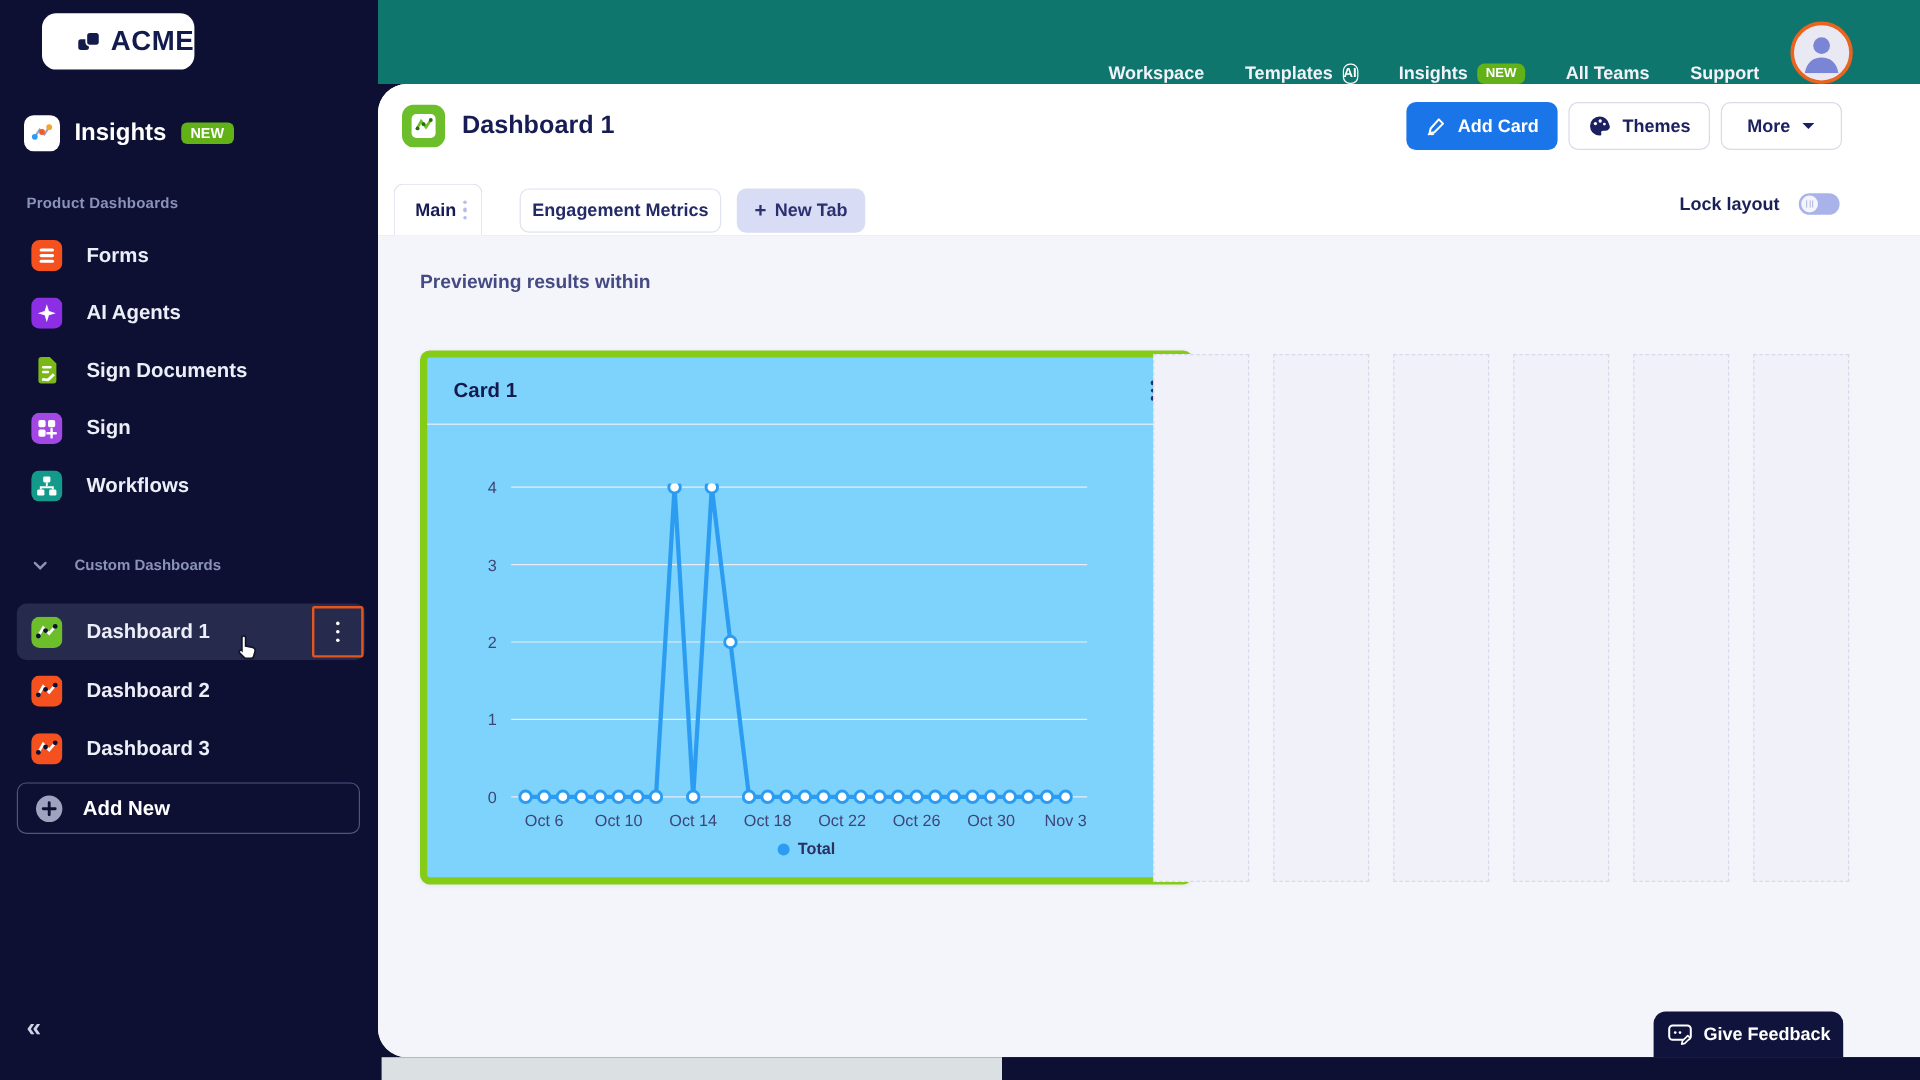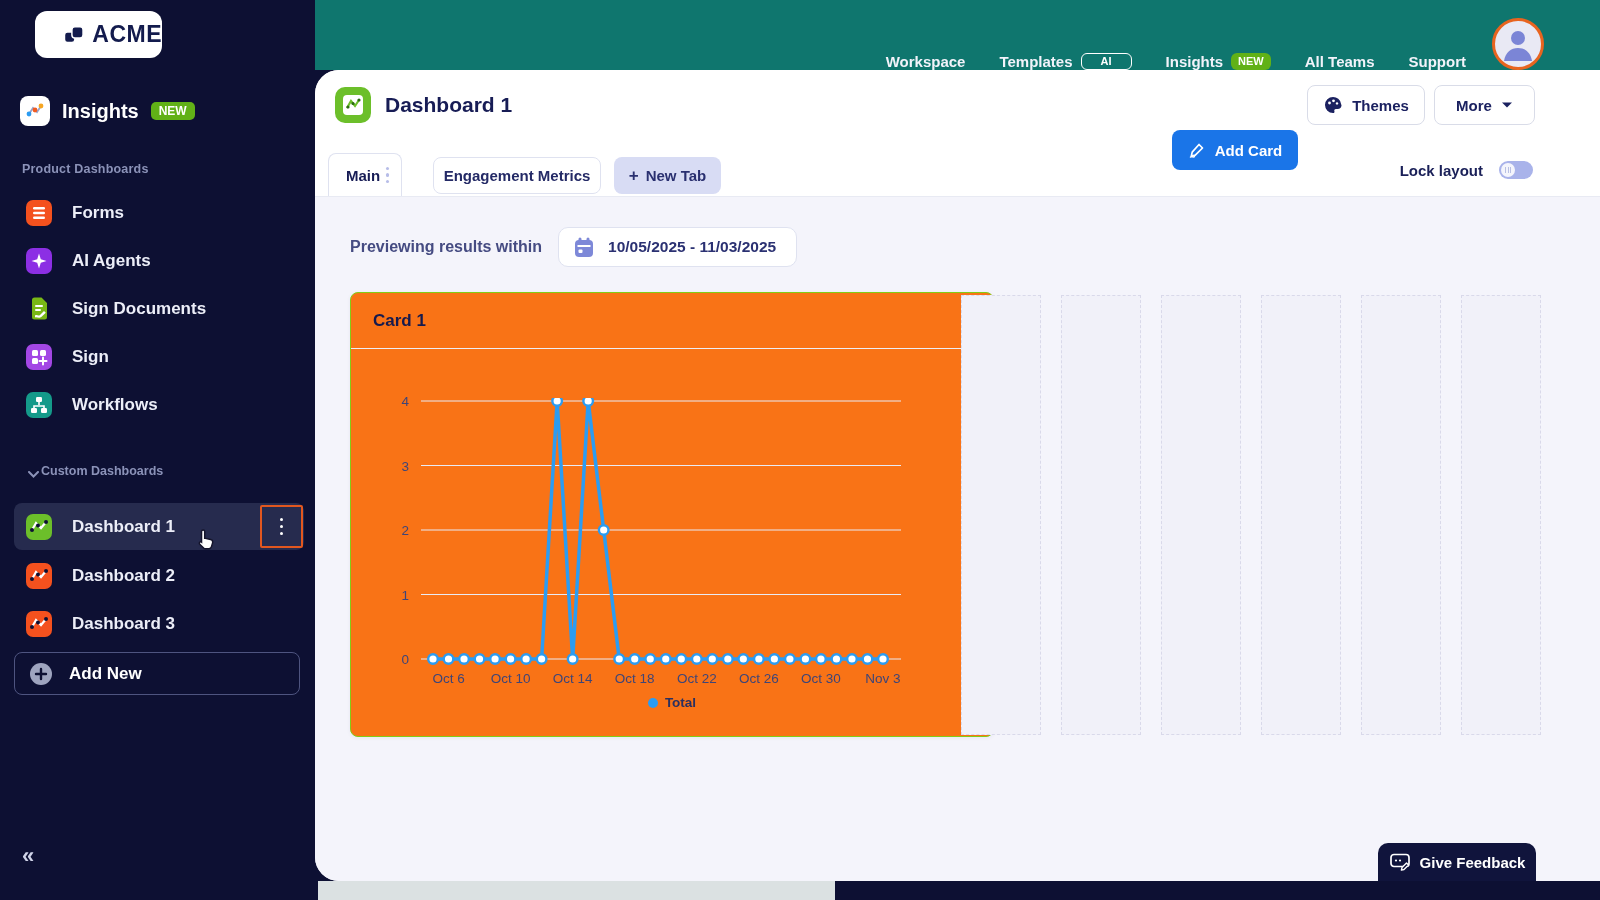--- a/index.html
+++ b/index.html
@@ -3,39 +3,39 @@
 <meta charset="utf-8">
 <style>
   * { margin:0; padding:0; box-sizing:border-box; }
   html,body { width:1600px; height:900px; overflow:hidden; }
   body { font-family:"Liberation Sans", sans-serif; background:#0d1033; position:relative; color:#171c55; }
 
   
   .topbar { position:absolute; left:0; top:0; width:1600px; height:70px; background:#0f766e;
             display:flex; align-items:flex-end; justify-content:flex-end; gap:34px; padding-right:20px; z-index:5; }
   .nav-link { color:#f2f3fa; font-size:15px; font-weight:700; display:flex; align-items:center; gap:8px; cursor:pointer; }
-  .badge-ai { border:1.5px solid #fff; border-radius:6px; color:#fff; font-size:11px; font-weight:800; padding:2px 19px; line-height:1; }
+  .badge-ai { border:1.5px solid #fff; border-radius:6px; color:#fff; font-size:11px; font-weight:800; padding:2px 0; line-height:1; }
   .badge-new { background:#61b117; border-radius:6px; color:#fff; font-size:11px; font-weight:800; padding:3px 7px; line-height:1; }
   .avatar { width:52px; height:52px; border-radius:50%; background:#e9e9f4; border:3px solid #e8641f;
             margin-left:-8px; margin-right:36px; display:flex; align-items:center; justify-content:center; cursor:pointer; overflow:hidden; }
 
   
   .sidebar { position:absolute; left:0; top:0; width:315px; height:881px; background:#0d1033; z-index:6; }
   .logo-pill { position:absolute; left:35px; top:11px; width:127px; height:47px; background:#fff; border-radius:12px;
                display:flex; align-items:center; justify-content:center; gap:7px; cursor:pointer;padding-left:28px; }
   .logo-text { font-size:23px; font-weight:800; color:#131b4d; letter-spacing:.5px; }
   .insights-row { position:absolute; left:20px; top:96px; display:flex; align-items:center; gap:12px; }
   .insights-icon { width:30px; height:30px; background:#fff; border-radius:8px; display:flex; align-items:center; justify-content:center; }
   .insights-label { color:#fff; font-size:20px; font-weight:800; }
   .badge-new-side { background:#61b117; border-radius:5px; color:#fff; font-size:12px; font-weight:800; padding:3px 8px; line-height:1; }
   .section-label { position:absolute; left:22px; color:#8b92b8; font-size:12.5px; font-weight:800; letter-spacing:.2px; }
   .side-item { position:absolute; left:0; width:300px; height:46px; display:flex; align-items:center; gap:20px; padding-left:26px;
                color:#eceef8; font-size:17px; font-weight:600; cursor:pointer; }
   .side-icon { width:26px; height:26px; flex:0 0 26px; }
-  .custom-header { position:absolute; left:28px; top:464px; display:flex; align-items:flex-end; gap:2px; color:#8b92b8;
+  .custom-header { position:absolute; left:28px; top:464px; display:flex; align-items:center; gap:23px; color:#8b92b8;
                    font-size:12.5px; font-weight:800; cursor:pointer; }
   .dash-row { position:absolute; left:14px; width:290px; height:47px; border-radius:8px; display:flex; align-items:center; gap:20px;
               padding-left:12px; color:#eceef8; font-size:17px; font-weight:600; cursor:pointer; }
   .dash-row.selected { background:#262b4e; }
   .kebab-box { position:absolute; right:1px; top:2px; width:43px; height:43px; border:2px solid #e2571f; border-radius:2px;
                display:flex; align-items:center; justify-content:center; cursor:pointer; }
   .kebab { display:flex; flex-direction:column; gap:3.5px; align-items:center; }
   .kebab i { width:3.5px; height:3.5px; border-radius:50%; background:#fff; display:block; }
   .add-new { position:absolute; left:14px; top:652px; width:286px; height:43px; border:1px solid #4e5480; border-radius:8px;
              display:flex; align-items:center; gap:16px; padding-left:14px; color:#fff; font-size:17px; font-weight:700; cursor:pointer; }
@@ -46,21 +46,21 @@
 
   
   .main-panel { position:absolute; left:315px; top:70px; width:1285px; height:811px; background:#fff;
                 border-radius:24px 0 0 24px; overflow:hidden; z-index:4; }
   .panel-header { position:relative; width:100%; height:127px; background:#fff; border-bottom:1px solid #e8eaf3; }
   .title-wrap { position:absolute; left:20px; top:17px; display:flex; align-items:center; gap:14px; }
   .title-icon { width:36px; height:36px; }
   .page-title { font-size:21px; font-weight:800; color:#171c55; }
   .btn { position:absolute; top:15px; height:40px; border-radius:8px; display:flex; align-items:center; justify-content:center;
          gap:9px; font-size:15px; font-weight:700; cursor:pointer; }
-  .btn-primary { left:857px; width:126px; background:#1a75e8; color:#fff;margin-top:45px; }
+  .btn-primary { left:857px; width:126px; background:#1a75e8; color:#fff; }
   .btn-plain { background:#fff; border:1px solid #d9dce8; color:#1b2160; }
   .btn-themes { left:992px; width:118px; }
   .btn-more { left:1119px; width:101px; }
 
   .tab-main { position:absolute; left:13px; bottom:0; width:74px; height:43px; background:#fff;
               border:1px solid #dfe2f0; border-bottom:none; border-radius:8px 8px 0 0;
               display:flex; align-items:center; justify-content:space-between; padding:0 12px 0 17px; cursor:pointer; }
   .tab-main-label { font-size:15px; font-weight:800; color:#171c55; }
   .kebab-lite { display:flex; flex-direction:column; gap:3px; }
   .kebab-lite i { width:3.5px; height:3.5px; border-radius:50%; background:#b7bde8; display:block; }
@@ -78,21 +78,21 @@
 
   .content { position:relative; width:100%; height:684px; background:#f4f4fb; }
 
   .date-row { position:absolute; left:35px; top:30px; display:flex; align-items:center; gap:16px; }
   .date-label { font-size:16px; font-weight:600; color:#454b82; }
   .date-chip { height:40px; background:#fff; border:1px solid #dfe2f0; border-radius:10px; display:flex; align-items:center;
                gap:12px; padding:0 20px 0 13px; cursor:pointer; }
   .date-text { font-size:15.5px; font-weight:700; color:#2b3172; }
 
   
-  .card { position:absolute; left:35px; top:95px; width:644px; height:445px; background:#f97316; border:1px solid #84cc16;
+  .card { position:absolute; left:35px; top:95px; width:644px; height:445px; background:#7dd3fc; border:6px solid #84cc16;
           border-radius:8px; box-shadow:0 1px 4px rgba(20,25,80,.06); }
   .card-header { position:relative; height:56px; border-bottom:1px solid #edeef6; display:flex; align-items:center;
                  justify-content:space-between; padding:0 22px; }
   .card-title { font-size:17px; font-weight:800; color:#151a4e; }
   .kebab-dark { display:flex; flex-direction:column; gap:3px; cursor:pointer; padding:4px; }
   .kebab-dark i { width:3.5px; height:3.5px; border-radius:50%; background:#2a3060; display:block; }
   .chart-box { position:absolute; left:0; top:58px; width:568px; height:340px; }
   .legend { position:absolute; left:0; top:402px; width:100%; display:flex; align-items:center; justify-content:center; gap:7px; }
   .legend-dot { width:10px; height:10px; border-radius:50%; }
   .legend-label { font-size:13.5px; font-weight:600; color:#2a3060; }
@@ -339,30 +339,20 @@
             <i></i>
           </span>
       </span>
     </div>
   </div>
 
   <div class="content">
 
     <div class="date-row">
       <span class="date-label">Previewing results within</span>
-      <div class="date-chip">
-        <svg width="24" height="24" viewBox="0 0 24 24">
-          <rect x="3" y="5" width="18" height="17" rx="4" fill="#7d88d8"></rect>
-          <rect x="6.5" y="2.5" width="3" height="5" rx="1.5" fill="#7d88d8"></rect>
-          <rect x="14.5" y="2.5" width="3" height="5" rx="1.5" fill="#7d88d8"></rect>
-          <rect x="5.5" y="10" width="13" height="2" fill="#fff"></rect>
-          <rect x="6.5" y="14.5" width="4" height="3.5" rx="1" fill="#fff"></rect>
-        </svg>
-        <span class="date-text">10/05/2025 - 11/03/2025</span>
-      </div>
     </div>
 
     <div class="card">
       <div class="card-header">
         <span class="card-title">Card 1</span>
         <span class="kebab-dark">
             <i></i>
             <i></i>
             <i></i>
           </span>

